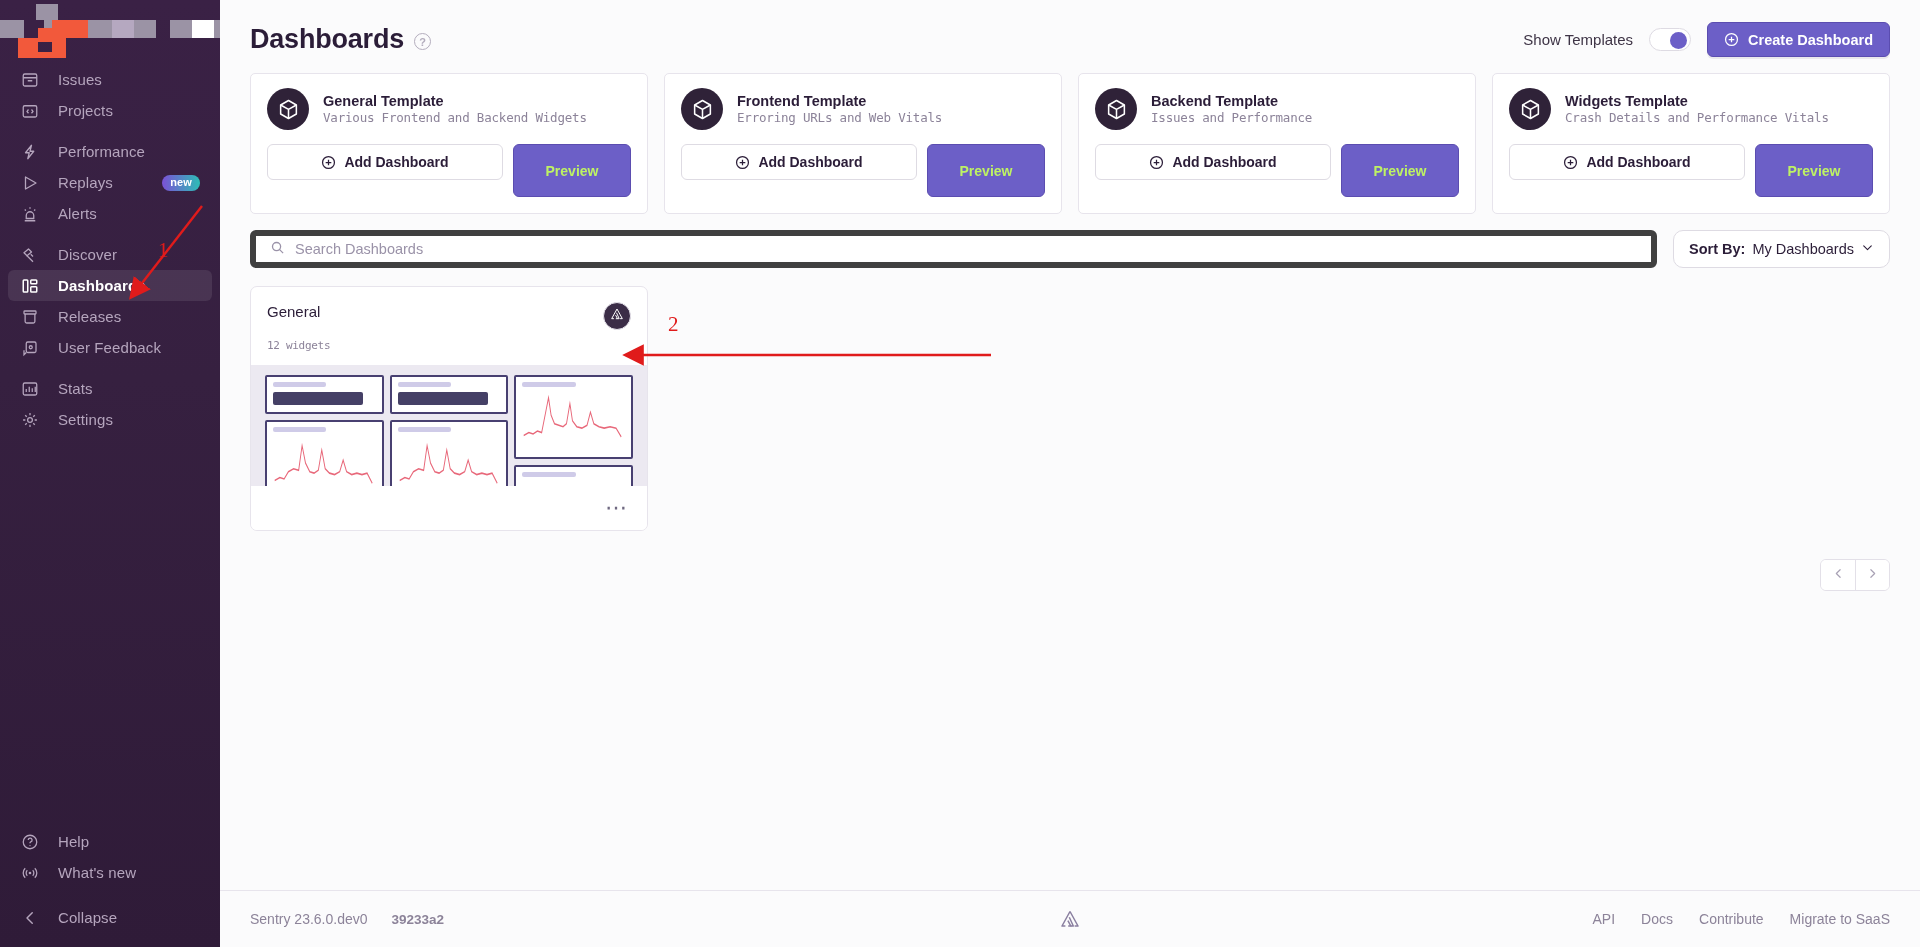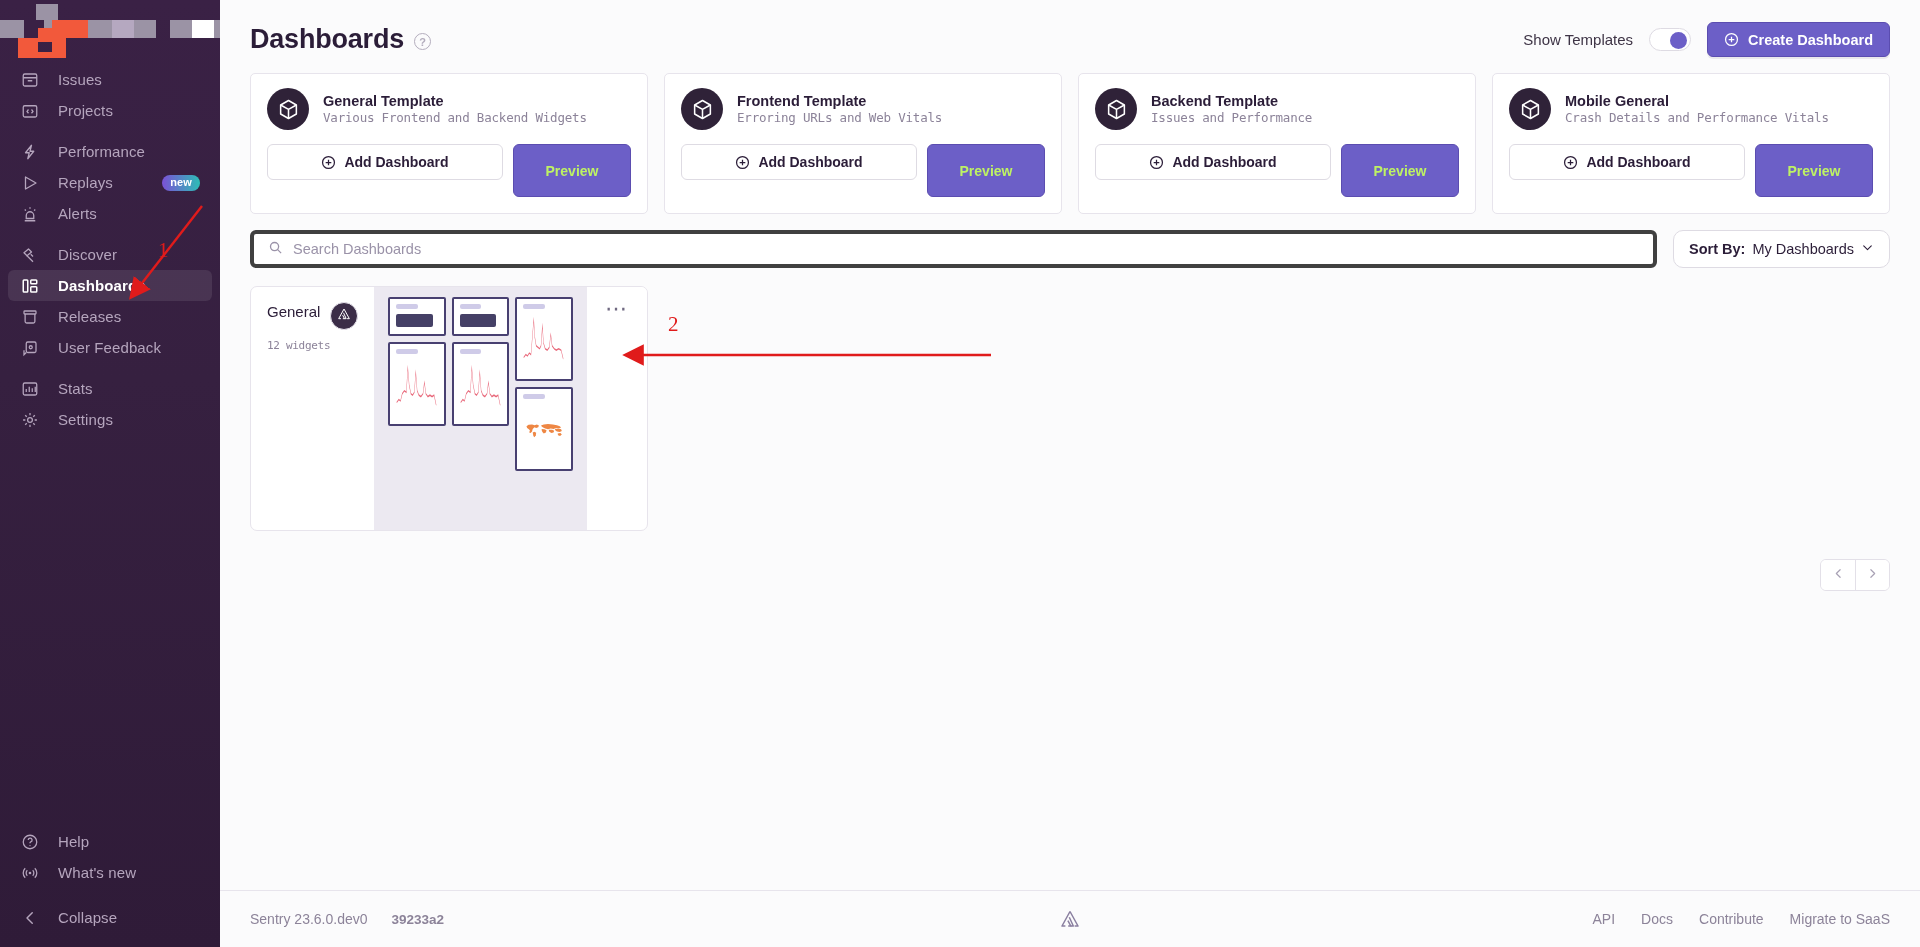--- a/index.html
+++ b/index.html
@@ -105,41 +105,41 @@
   }
   .btn-preview {
     flex: 0 0 118px; height: 53px; background: #6c5fc7; border: 1px solid #5b4db0;
     border-radius: 6px; font-size: 14px; font-weight: bold; color: #bef264;
     display: flex; align-items: center; justify-content: center; cursor: pointer;
   }
 
   
   .search-row { display: flex; gap: 16px; padding: 0 30px 18px 30px; align-items: center; }
   .search-box {
-    flex: 1; height: 38px; background: #fff; border: 4px solid #404040;
+    flex: 1; height: 38px; background: #fff; border: 6px solid #404040;
     border-radius: 6px; display: flex; align-items: center; gap: 10px; padding: 0 14px;
   }
   .search-box input {
     border: 0; outline: 0; font-size: 14.5px; color: #2b1d38;
     font-family: "Liberation Sans", sans-serif; width: 100%; background: transparent;
   }
   .search-box input::placeholder { color: #9a92a8; }
   .sort-box {
     height: 38px; background: #fff; border: 1px solid #dedbe3; border-radius: 10px;
     display: flex; align-items: center; gap: 7px; padding: 0 15px; cursor: pointer;
     font-size: 14.5px; white-space: nowrap;
   }
   .sort-label { font-weight: bold; color: #2b1d38; }
   .sort-value { color: #2b1d38; }
 
   
   .dash-grid { padding: 0 30px; display: grid; grid-template-columns: repeat(4, 1fr); gap: 16px; }
   .dash-card {
     background: #fff; border: 1px solid #e7e4ec; border-radius: 7px; overflow: hidden;
-    display: flex; flex-direction: row; height: 245px;
+    display: flex; flex-direction: column; height: 245px;
   }
   .dash-card-head {
     display: flex; align-items: flex-start; justify-content: space-between;
     padding: 15px 16px 13px 16px;
   }
   .dash-name { font-size: 15px; color: #2b1d38; line-height: 1.3; }
   .dash-count {
     font-size: 11px; color: #8c8399; margin-top: 17px;
     font-family: "DejaVu Sans Mono", "Liberation Mono", monospace; letter-spacing: -.3px;
   }
@@ -477,21 +477,21 @@
 
       <div class="tpl-card">
         <div class="tpl-head">
           <div class="cube">
             <svg viewBox="0 0 24 24" fill="none" stroke="#ffffff" stroke-width="1.6" stroke-linejoin="round">
                 <path d="M12 2.6l8.2 4.7v9.4L12 21.4 3.8 16.7V7.3z"></path>
                 <path d="M12 11.9l8.2-4.6M12 11.9L3.8 7.3M12 11.9v9.5"></path>
               </svg>
           </div>
           <div>
-            <div class="tpl-title">Mobile General</div>
+            <div class="tpl-title">Widgets Template</div>
             <div class="tpl-desc">Crash Details and Performance Vitals</div>
           </div>
         </div>
         <div class="tpl-actions">
           <button class="btn-ghost">
             <span>
                 <svg class="plus-circle" viewBox="0 0 24 24" fill="none" stroke="#2b1d38" stroke-width="2">
                   <circle cx="12" cy="12" r="9.5"></circle>
                   <path d="M12 7.5v9M7.5 12h9"></path>
                 </svg>

